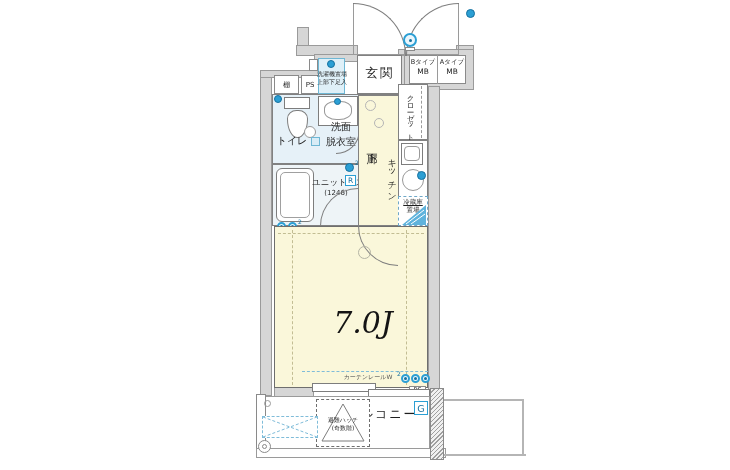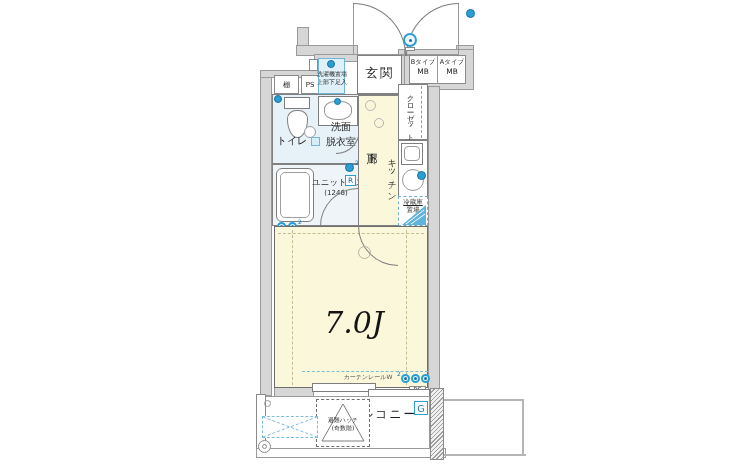--- a/index.html
+++ b/index.html
@@ -132,21 +132,21 @@
   <div class="ring" style="left:386px;top:230px;width:10px;height:10px;"></div>
   <div class="box" style="left:400px;top:228px;width:17px;height:13px;"></div>
   <div class="lbl" style="left:400px;top:230px;width:17px;font-size:8px;color:#16719f;">IP</div>
 
   <div class="room" style="left:274px;top:226px;width:154px;height:162px;background:#faf7da;border:1px solid #6e6e6e;"></div>
   <div class="dashh" style="left:278px;top:233px;width:146px;"></div>
   <div class="dashv" style="left:292px;top:230px;height:155px;"></div>
   <div class="dashv" style="left:406px;top:230px;height:155px;"></div>
   <div class="arc bl" style="left:358px;top:226px;width:40px;height:40px;"></div>
   <div class="fix" style="left:358px;top:246px;width:13px;height:13px;border-radius:50%;border-color:#b5b5a5;background:transparent;"></div>
-  <div class="lbl serif" style="left:280px;top:306px;width:148px;font-size:30px;">7.0J</div>
+  <div class="lbl serif" style="left:289px;top:306px;width:148px;font-size:30px;">7.0J</div>
   <div class="abs" style="left:302px;top:371px;width:126px;height:1px;border-top:1px dashed #7fbcd9;"></div>
   <div class="lbl" style="left:336px;top:374px;width:64px;font-size:6px;color:#555;">カーテンレールW</div>
 
   <div class="sup" style="left:397px;top:370px;">2</div>
   <div class="ring" style="left:401px;top:374px;width:9px;height:9px;"></div>
   <div class="ring" style="left:411px;top:374px;width:9px;height:9px;"></div>
   <div class="ring" style="left:421px;top:374px;width:9px;height:9px;"></div>
   <div class="box" style="left:409px;top:386px;width:17px;height:10px;"></div>
   <div class="lbl" style="left:409px;top:387px;width:17px;font-size:6.5px;">PS</div>
 

